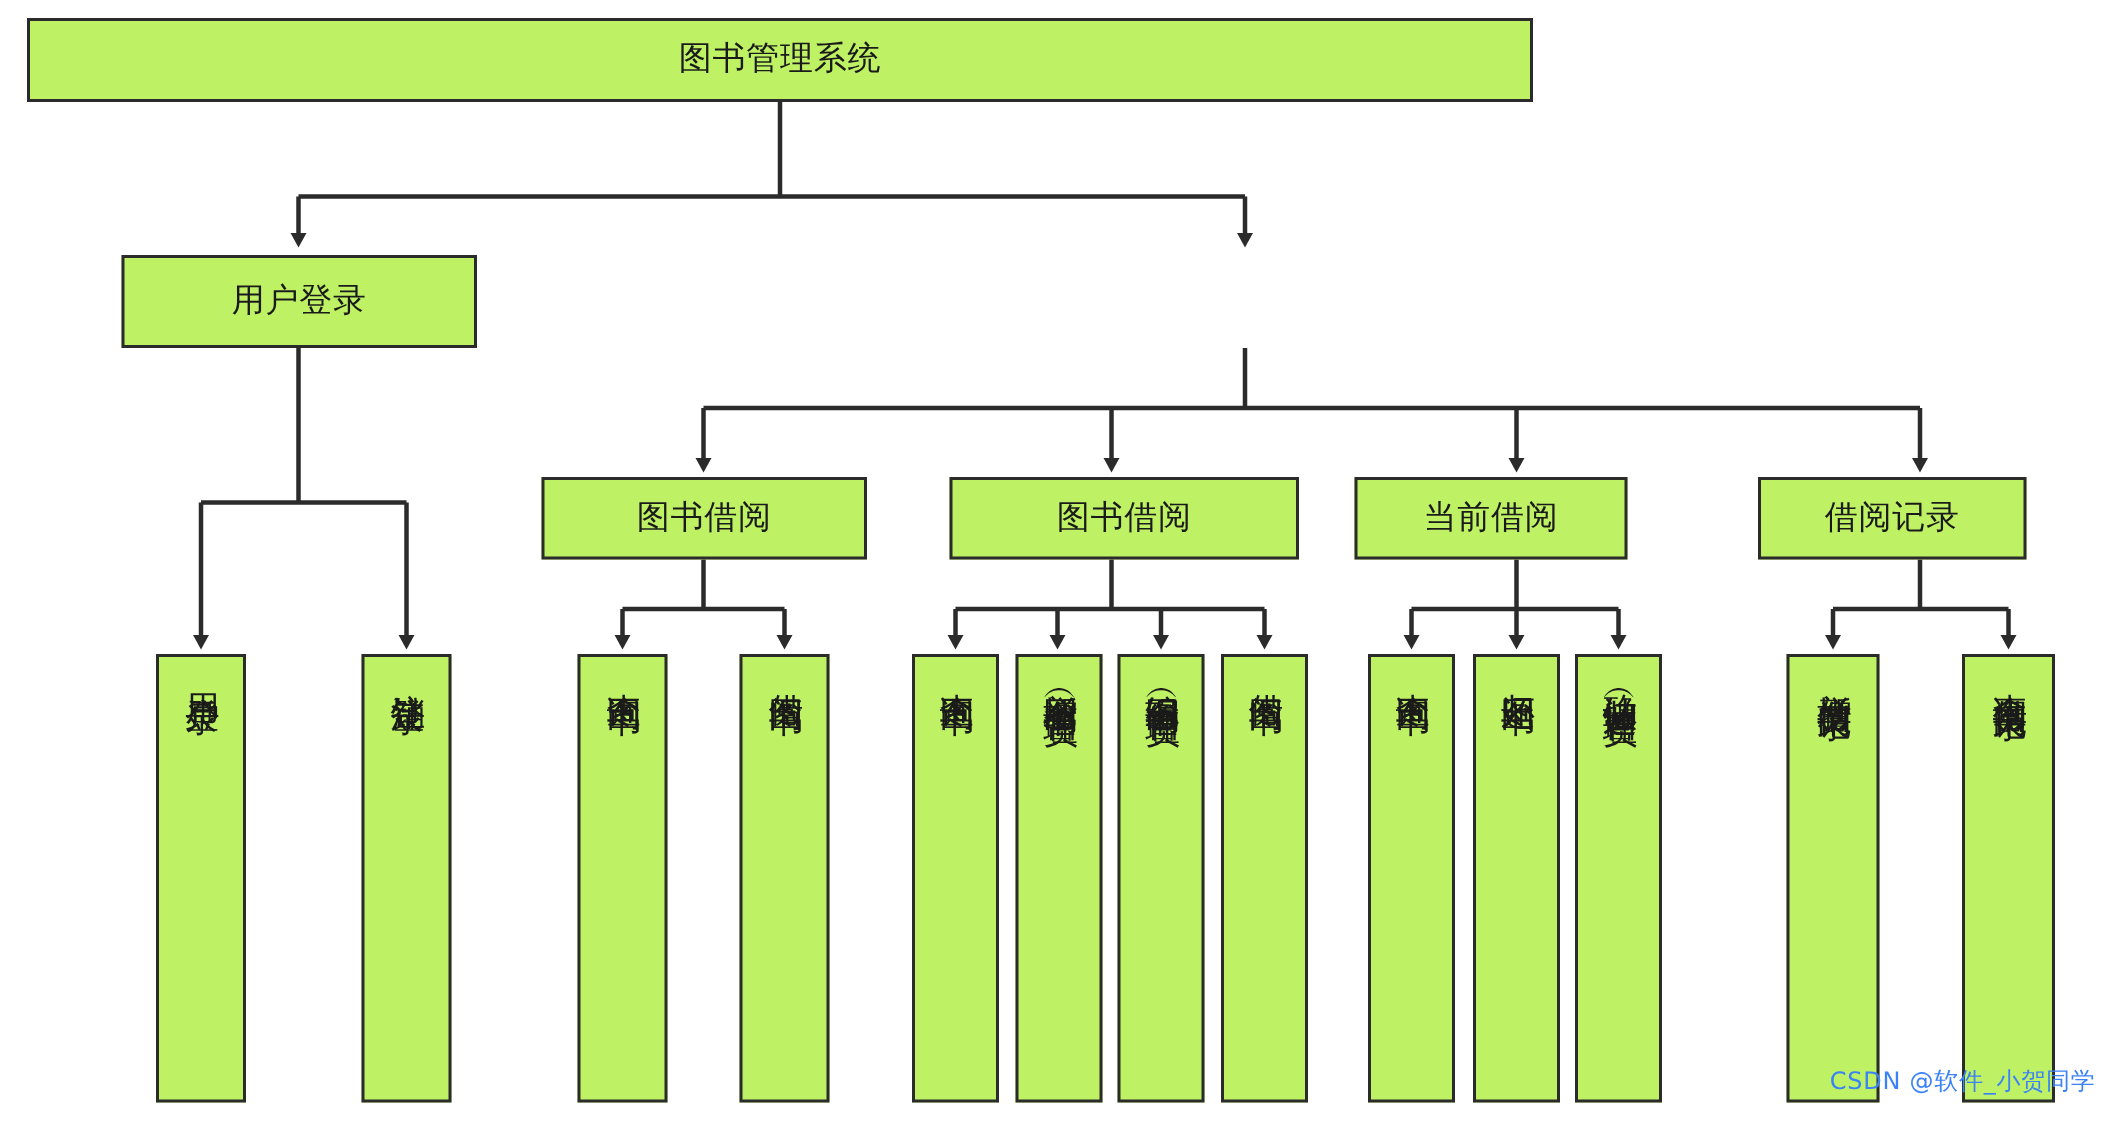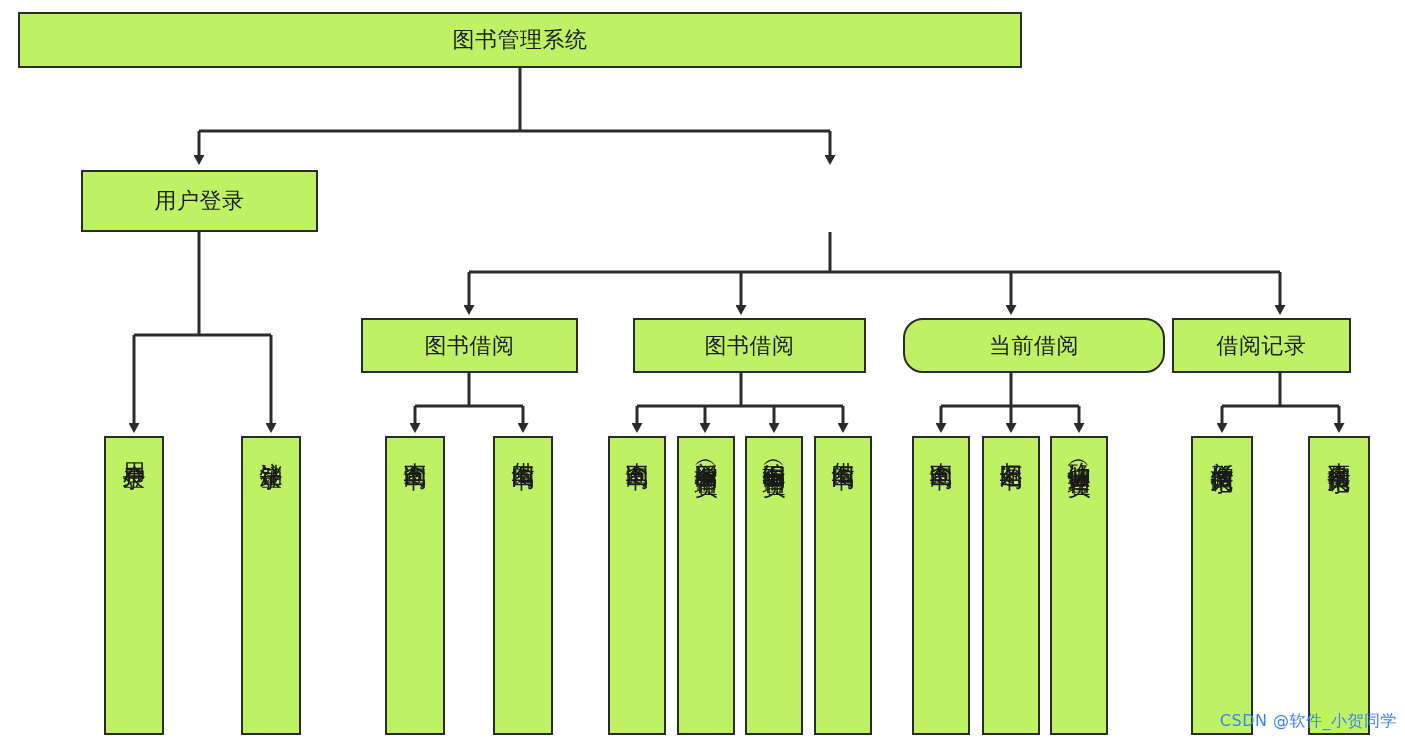--- a/index.html
+++ b/index.html
@@ -133,21 +133,21 @@
   <div class="node horizontal" style="left:81px; top:170px; width:237px; height:62px;">
     <span class="label">用户登录</span>
   </div>
 
   <div class="node horizontal" style="left:361px; top:318px; width:217px; height:55px;">
     <span class="label">图书借阅</span>
   </div>
   <div class="node horizontal" style="left:633px; top:318px; width:233px; height:55px;">
     <span class="label">图书借阅</span>
   </div>
-  <div class="node horizontal" style="left:903px; top:318px; width:262px; height:55px;border-radius:20px;">
+  <div class="node horizontal" style="left:903px; top:318px; width:182px; height:55px;">
     <span class="label">当前借阅</span>
   </div>
   <div class="node horizontal" style="left:1172px; top:318px; width:179px; height:55px;">
     <span class="label">借阅记录</span>
   </div>
 
   <div class="node vertical" style="left:104px; top:436px; width:60px; height:299px;">
     <span class="label">用户登录</span>
   </div>
   <div class="node vertical" style="left:241px; top:436px; width:60px; height:299px;">

